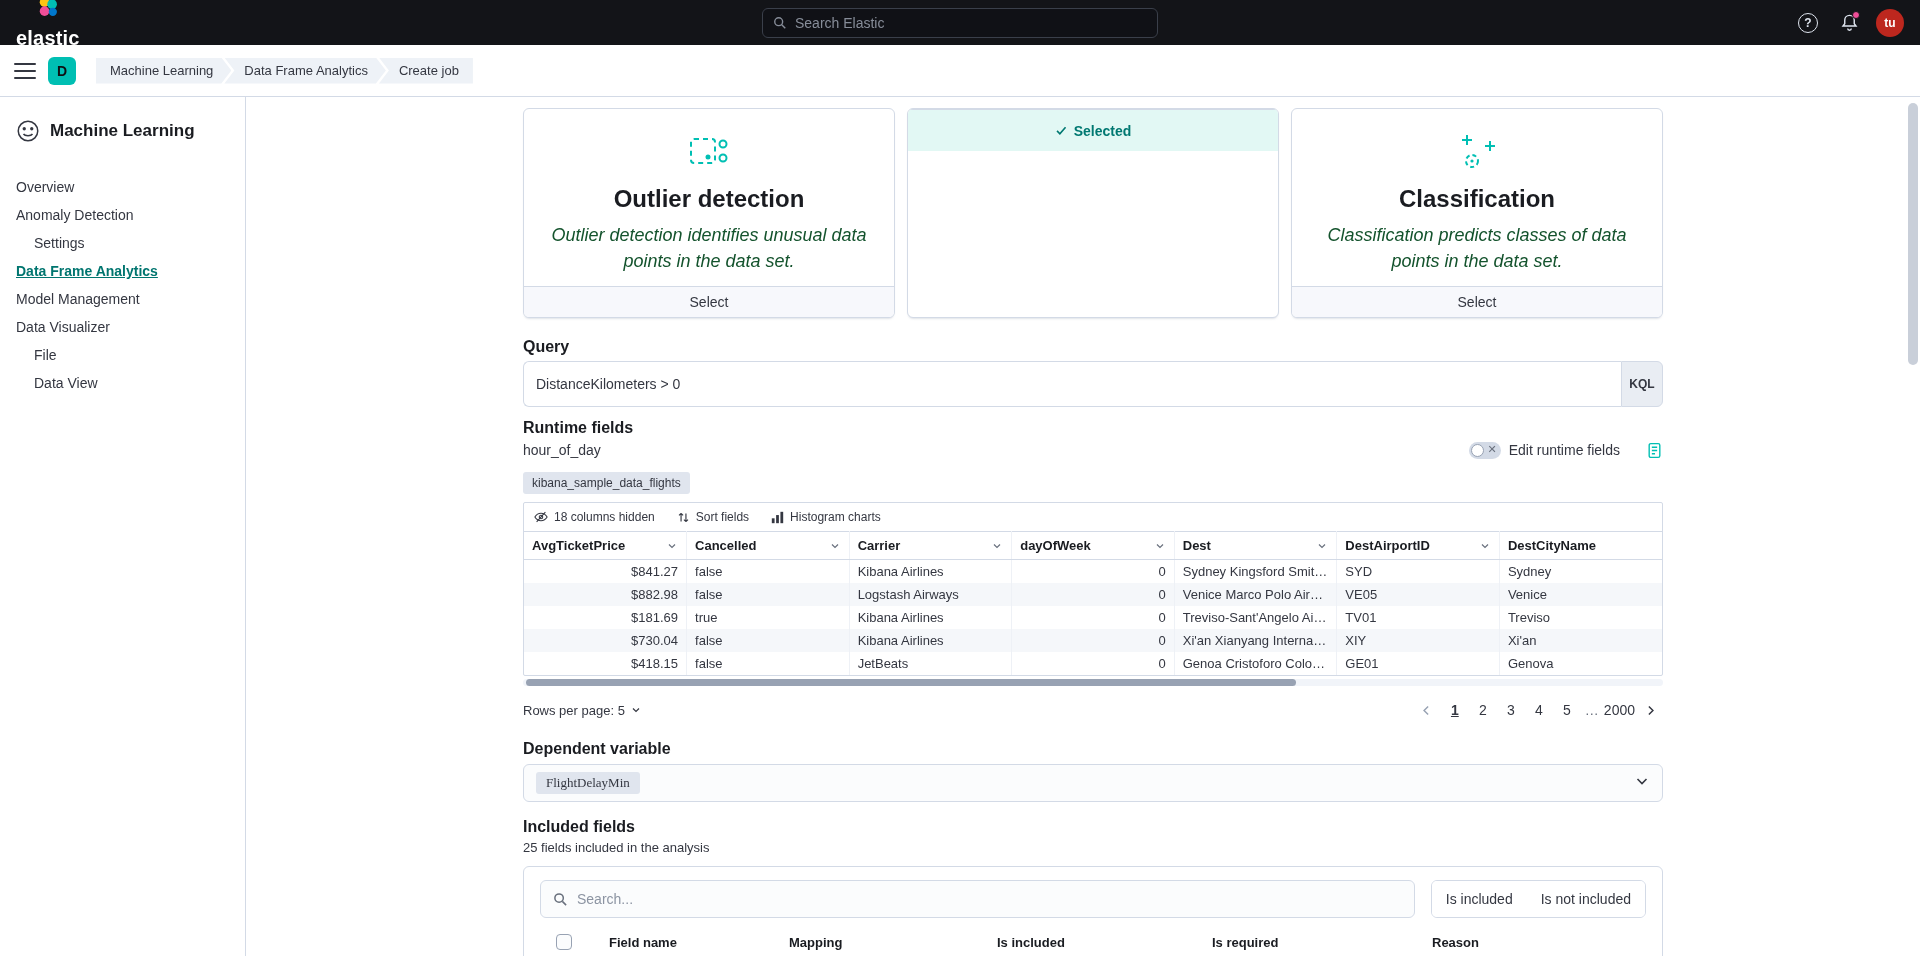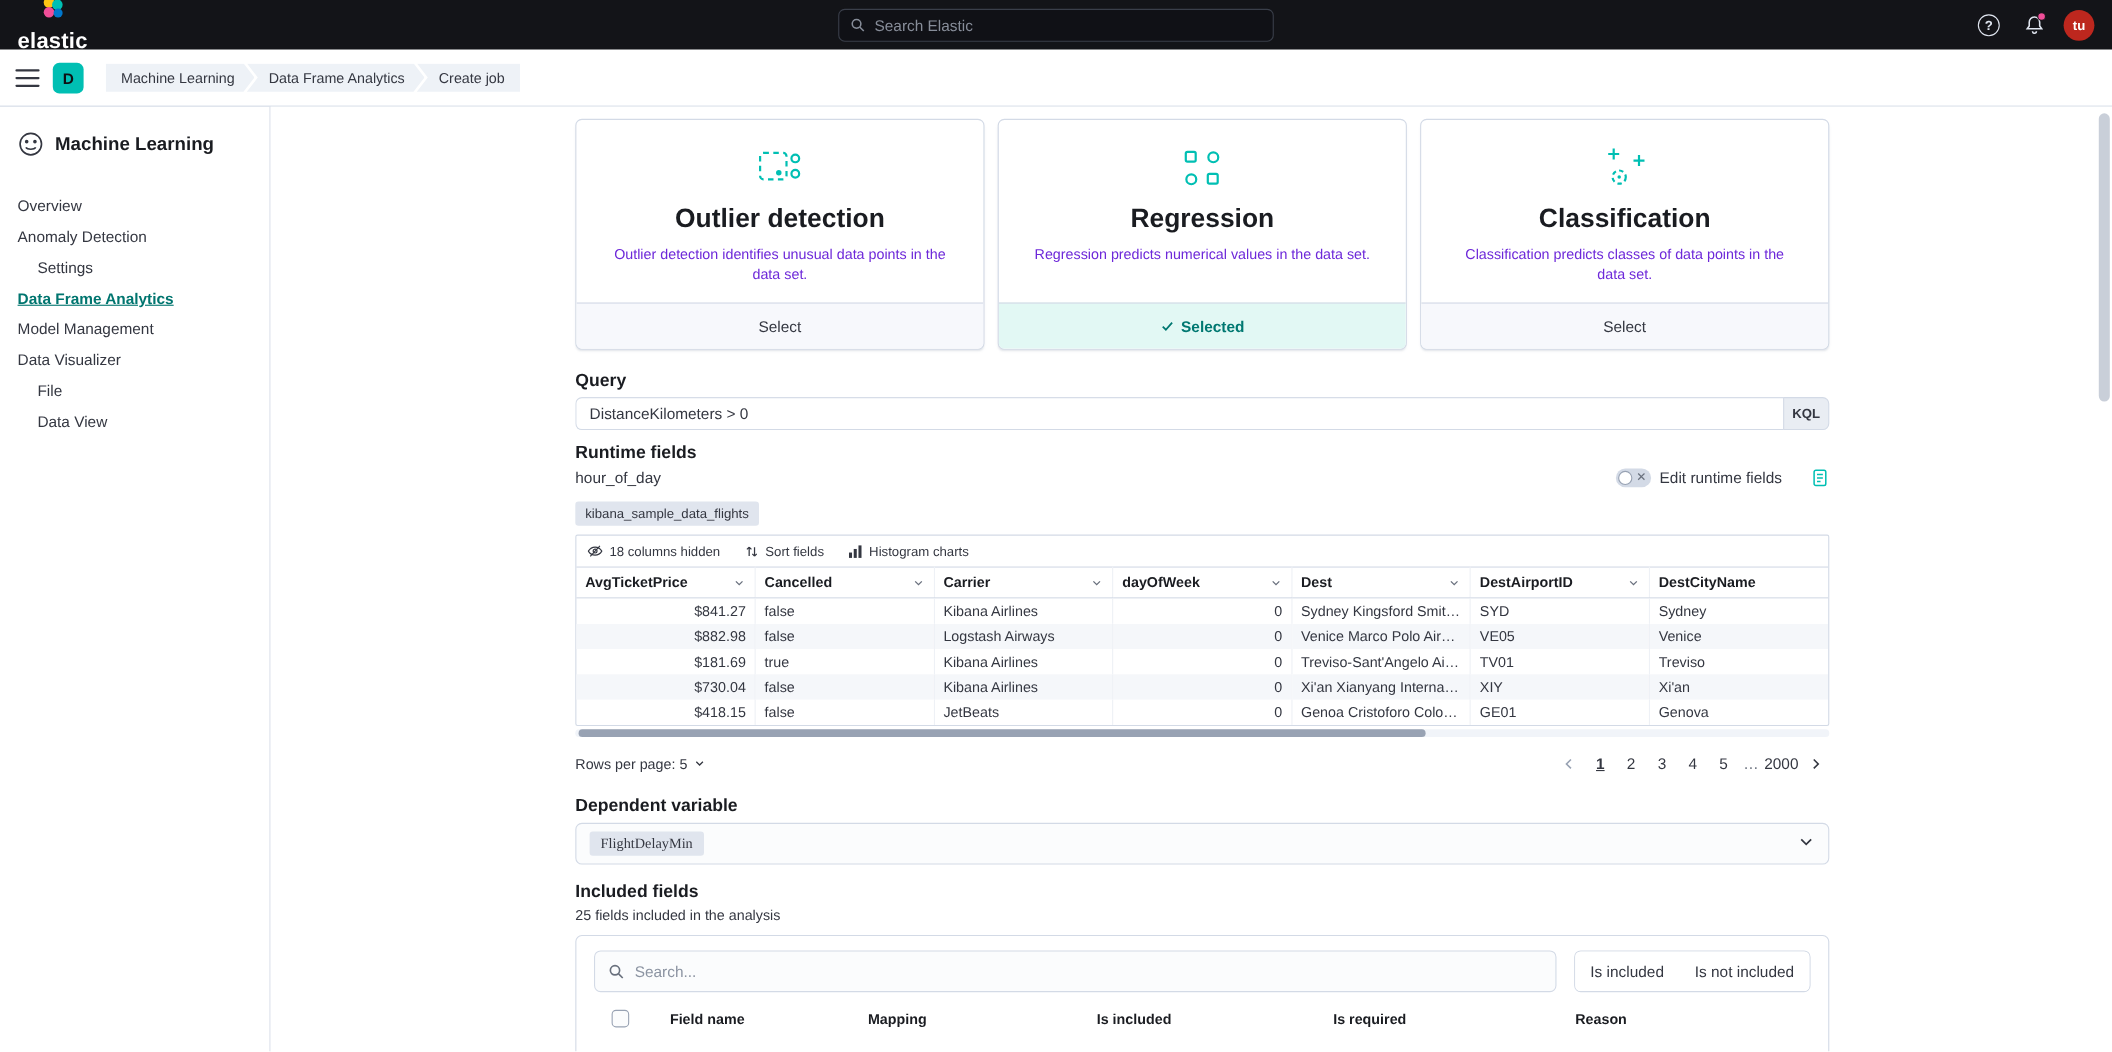--- a/index.html
+++ b/index.html
@@ -58,29 +58,29 @@
   .content { width:1140px; margin-left:277px; padding-top:11px; }
 
   
   .cards { display:flex; gap:12px; height:210px; }
   .card { flex:1; border:1px solid #d3dae6; border-radius:6px; background:#fff;
     box-shadow:0 2px 2px -1px rgba(152,162,179,.3); display:flex; flex-direction:column;
     text-align:center; overflow:hidden; cursor:pointer; }
   .card-body { padding:20px 26px 12px; flex:1; }
   .card-icon { height:48px; display:flex; justify-content:center; align-items:center; }
   .card-title { font-size:24px; font-weight:700; color:#1a1c21; margin:8px 0 9px; }
-  .card-desc { font-size:13px; line-height:1.45; color:#6d28d9; }
+  .card-desc { font-size:18px; line-height:1.45; color:#14532d;font-style:italic; }
   .card-footer { height:42px; border-top:1px solid #d3dae6; background:#f7f8fc;
     display:flex; align-items:center; justify-content:center; font-size:14px; gap:6px;
     color:#343741; }
   .card.selected .card-footer { background:#e2f8f4; color:#007871; font-weight:600; }
 
   
   .form-label { font-size:16px; font-weight:600; color:#1a1c21; margin-top:20px; line-height:17px; }
-  .query-row { margin-top:6px; display:flex; height:30px; }
+  .query-row { margin-top:6px; display:flex; height:46px; }
   .query-input { flex:1; border:1px solid #d3dae6; border-right:none; border-radius:6px 0 0 6px;
     padding:0 12px; font-size:14px; color:#343741; outline:none; font-family:inherit; background:#fff; }
   .kql-btn { width:42px; border:1px solid #d3dae6; border-radius:0 6px 6px 0; background:#e9edf3;
     font-size:12px; font-weight:600; color:#343741; display:flex; align-items:center;
     justify-content:center; cursor:pointer; }
 
   
   .runtime-label { margin-top:12px; }
   .runtime-row { margin-top:4px; display:flex; align-items:center; height:20px; font-size:14px; }
   .runtime-right { margin-left:auto; display:flex; align-items:center; gap:8px; }
@@ -248,32 +248,20 @@
             </div>
             <div class="card-title">Outlier detection</div>
             <div class="card-desc">Outlier detection identifies unusual data points in the data set.</div>
           </div>
           <div class="card-footer">
             <span>Select</span>
           </div>
         </div>
 
         <div class="card selected">
-          <div class="card-body">
-            <div class="card-icon">
-              <svg width="44" height="44" viewBox="0 0 44 44" fill="none" stroke="#00bfb3" stroke-width="2">
-                <rect x="7" y="7" width="9" height="9" rx="1.5"></rect>
-                <circle cx="32" cy="12" r="4.5"></circle>
-                <circle cx="12" cy="32" r="4.5"></circle>
-                <rect x="27" y="27" width="9" height="9" rx="1.5"></rect>
-              </svg>
-            </div>
-            <div class="card-title">Regression</div>
-            <div class="card-desc">Regression predicts numerical values in the data set.</div>
-          </div>
           <div class="card-footer">
             <svg width="13" height="13" viewBox="0 0 16 16" fill="none" stroke="#007871" stroke-width="2">
               <path d="M2.5 8.5l3.5 3.5 7-8"></path>
             </svg>
             <span>Selected</span>
           </div>
         </div>
 
         <div class="card">
           <div class="card-body">

